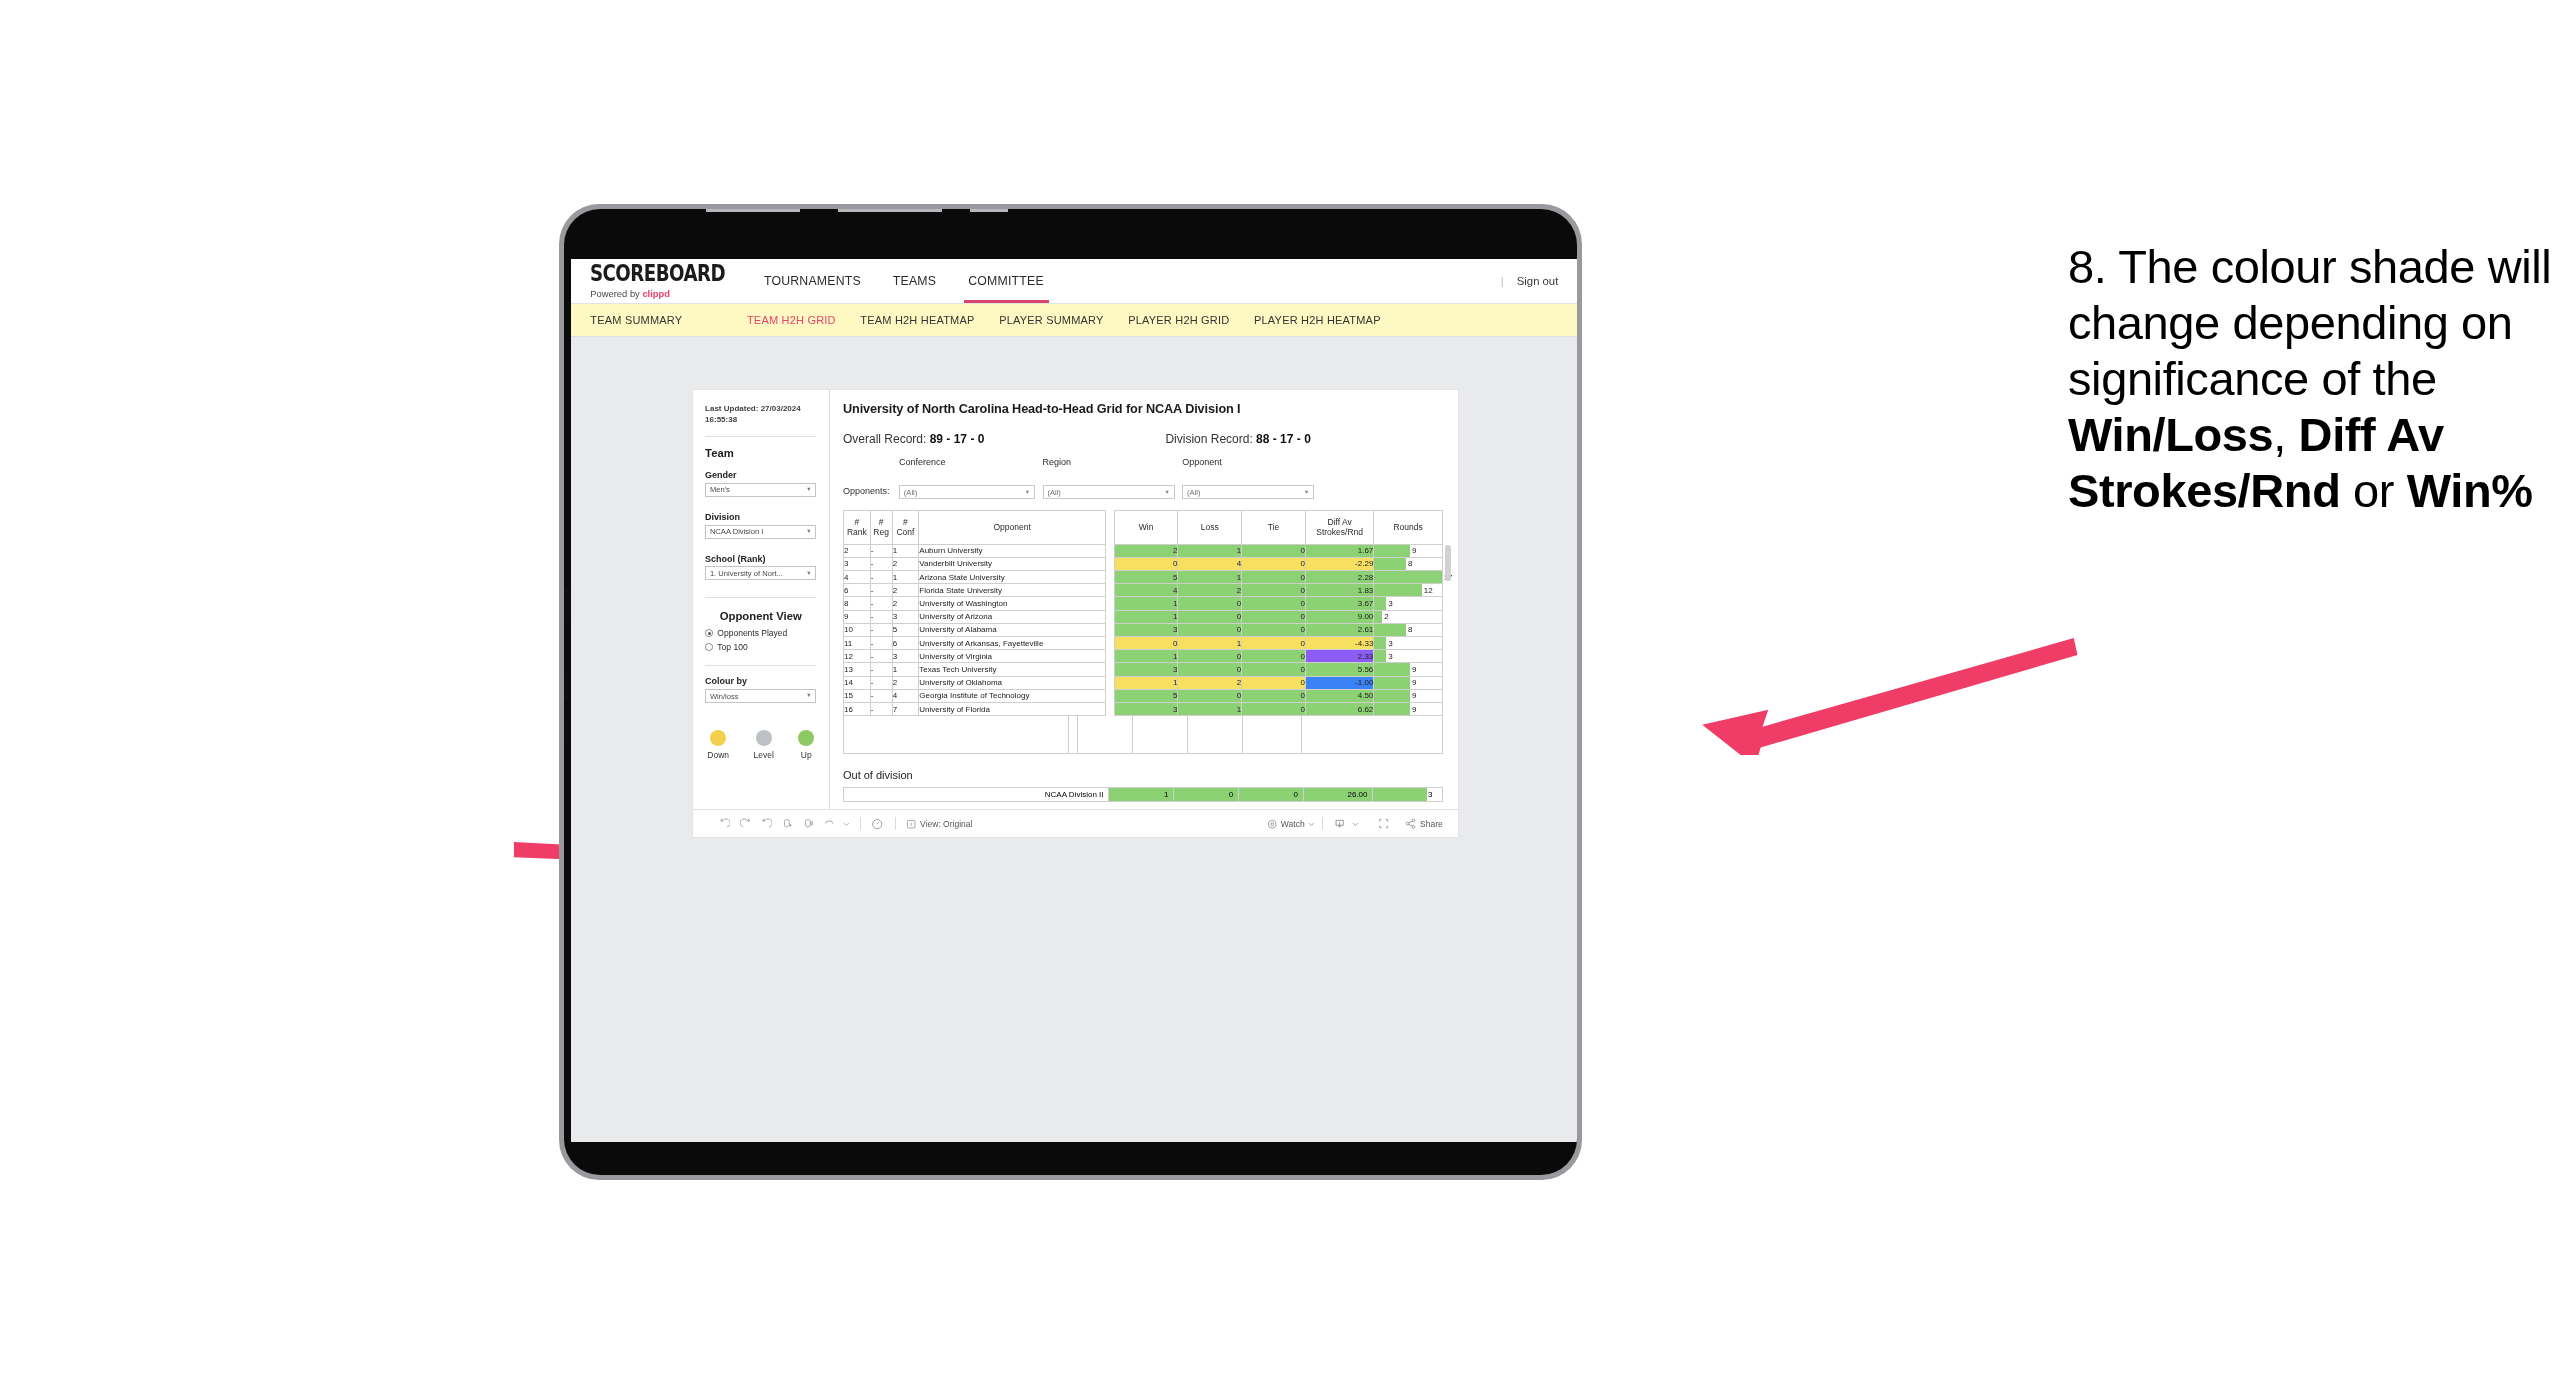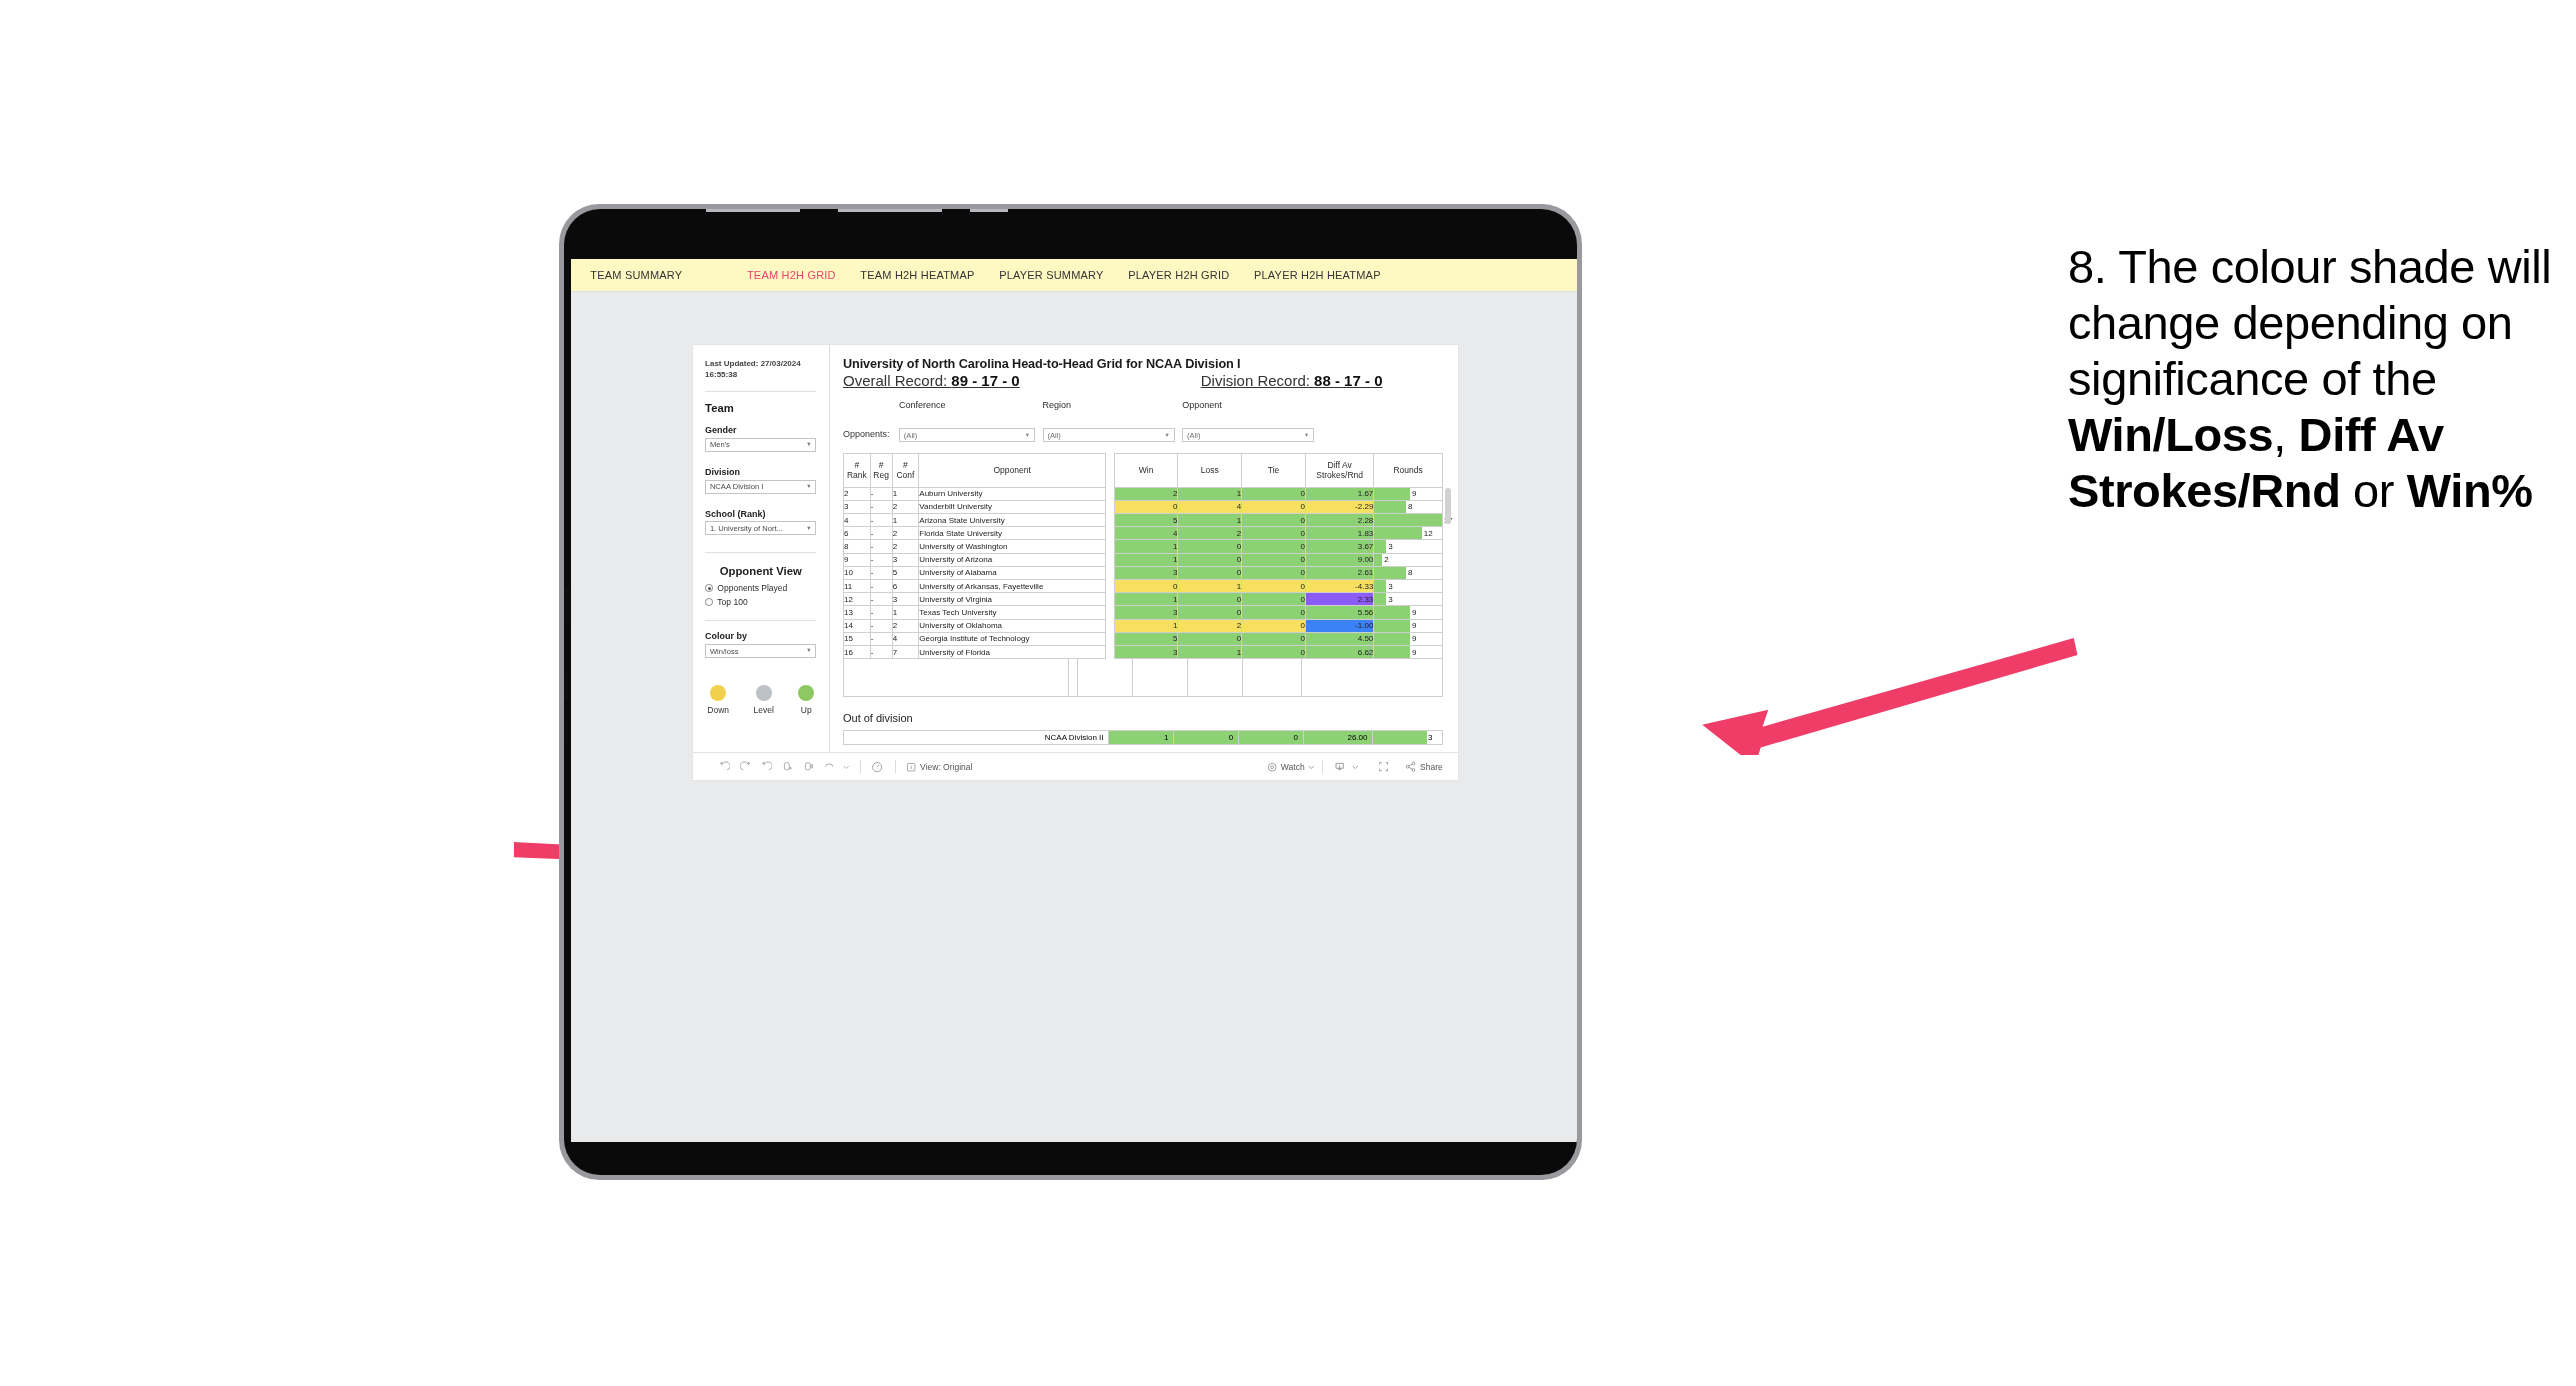--- a/index.html
+++ b/index.html
@@ -141,21 +141,21 @@
     border-radius:50%; background:#555;
   }
   #legend { display:flex; justify-content:space-around; margin-top: 26.4px; gap: 20px; }
   .leg { text-align:center; }
   .leg .dot { width:16px; height:16px; border-radius:50%; margin:0 auto 4.7px auto; }
   .leg .cap { font-size:8.5px; color:#333; }
 
   
   #content { flex:1; padding: 12.3px 15px 7.6px 13.2px; min-width:0; }
   #viz-title { font-size: 12.7px; font-weight:700; color:#1b1b1b; letter-spacing:-0.1px; }
-  #rec-row { display:flex; margin-top: 1px; font-size: 15px; color:#333;text-decoration:underline; }
+  #rec-row { display:flex; margin-top: 16px; font-size: 12px; color:#333; }
   #rec-row .v { font-weight:700; color:#111; }
   #rec-div { margin-left: 181px; }
 
   #filters { display:flex; margin-top: 11.3px; align-items:flex-end; gap: 7.6px; }
   #filters .oplabel { font-size: 9px; color:#333; padding-bottom: 2.8px; margin-right:1.9px; }
   .filter-col { }
   .filter-col .flbl { font-size: 9px; color:#2c2c2c; margin-bottom: 18px; }
   .filter-box {
     height: 14px; border:0.9px solid #c9c9c9; background:#fff;
     display:flex; align-items:center; padding: 0 3.8px;
@@ -235,20 +235,35 @@
     <div id="tablet-body">
       <div class="top-nub" style="left:142px; width:94px;"></div>
       <div class="top-nub" style="left:274px; width:104px;"></div>
       <div class="top-nub" style="left:406px; width:38px;"></div>
       <div class="side-btn" id="btn1"></div>
       <div class="side-btn" id="btn2"></div>
       <div class="side-btn" id="btn3"></div>
 
       <div id="viewport">
 
+        <div id="app-header">
+          <div id="logo-block">
+            <div id="logo-main">SCOREBOARD</div>
+            <div id="logo-sub"><span>Powered by </span><span class="brand">clippd</span></div>
+          </div>
+          <div class="topnav">
+            <div class="topnav-item">TOURNAMENTS</div>
+            <div class="topnav-item">TEAMS</div>
+            <div class="topnav-item active">COMMITTEE</div>
+          </div>
+          <div id="signout-wrap">
+            <span id="signout-divider">|</span>
+            <span>Sign out</span>
+          </div>
+        </div>
 
         <div id="subnav">
           <div class="subnav-item">TEAM SUMMARY</div>
           <div class="subnav-item active">TEAM H2H GRID</div>
           <div class="subnav-item">TEAM H2H HEATMAP</div>
           <div class="subnav-item">PLAYER SUMMARY</div>
           <div class="subnav-item">PLAYER H2H GRID</div>
           <div class="subnav-item">PLAYER H2H HEATMAP</div>
         </div>
 

